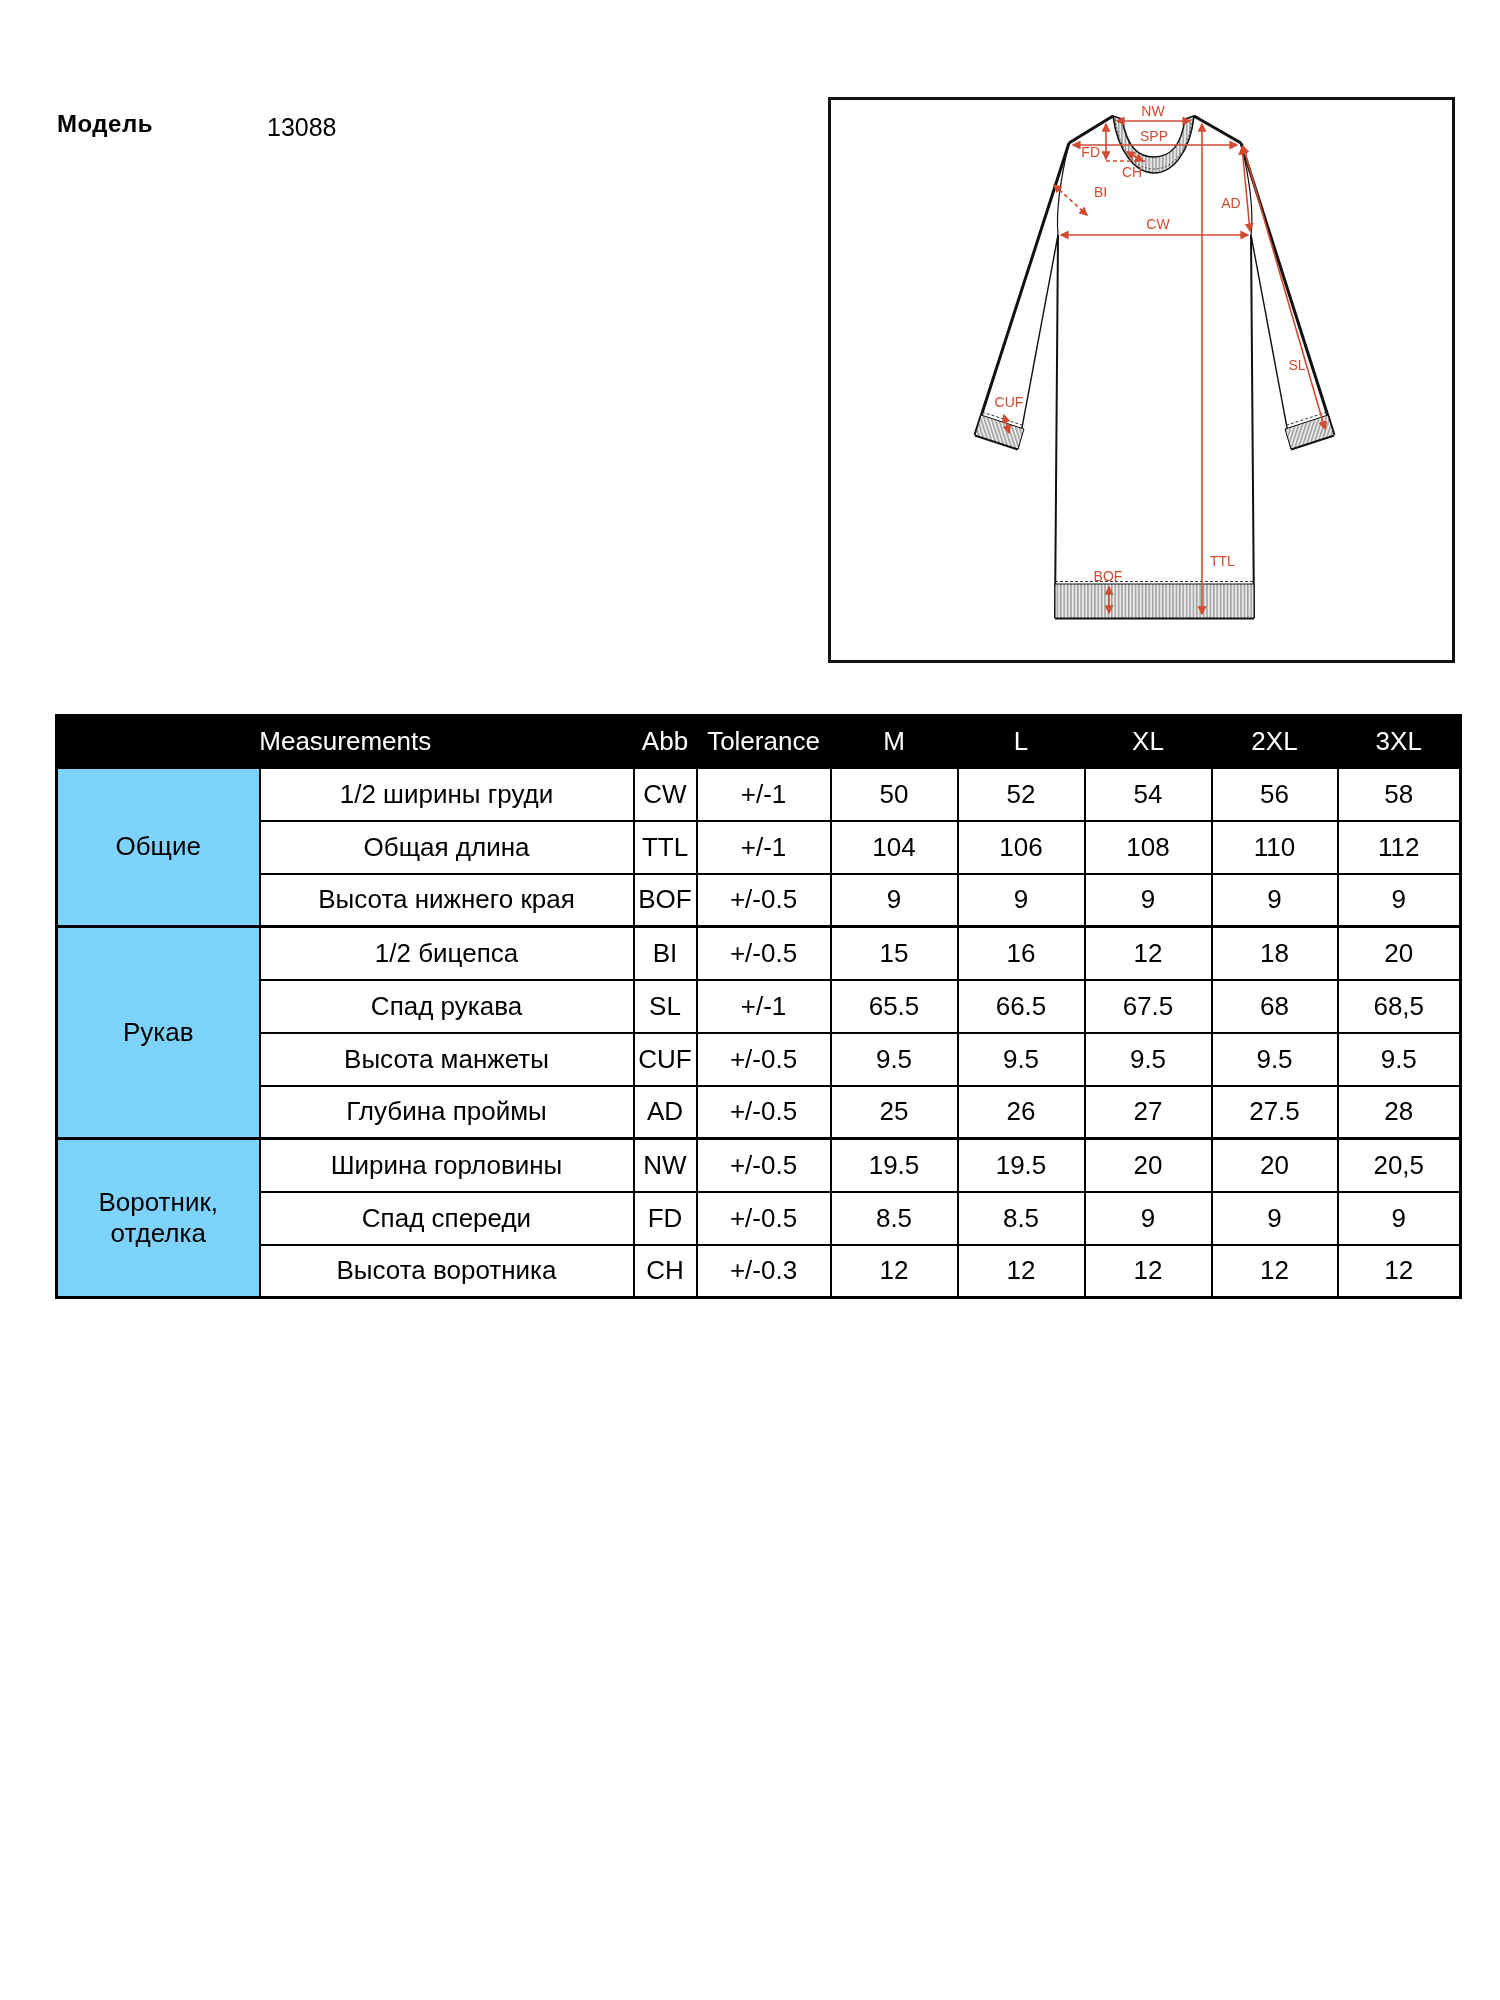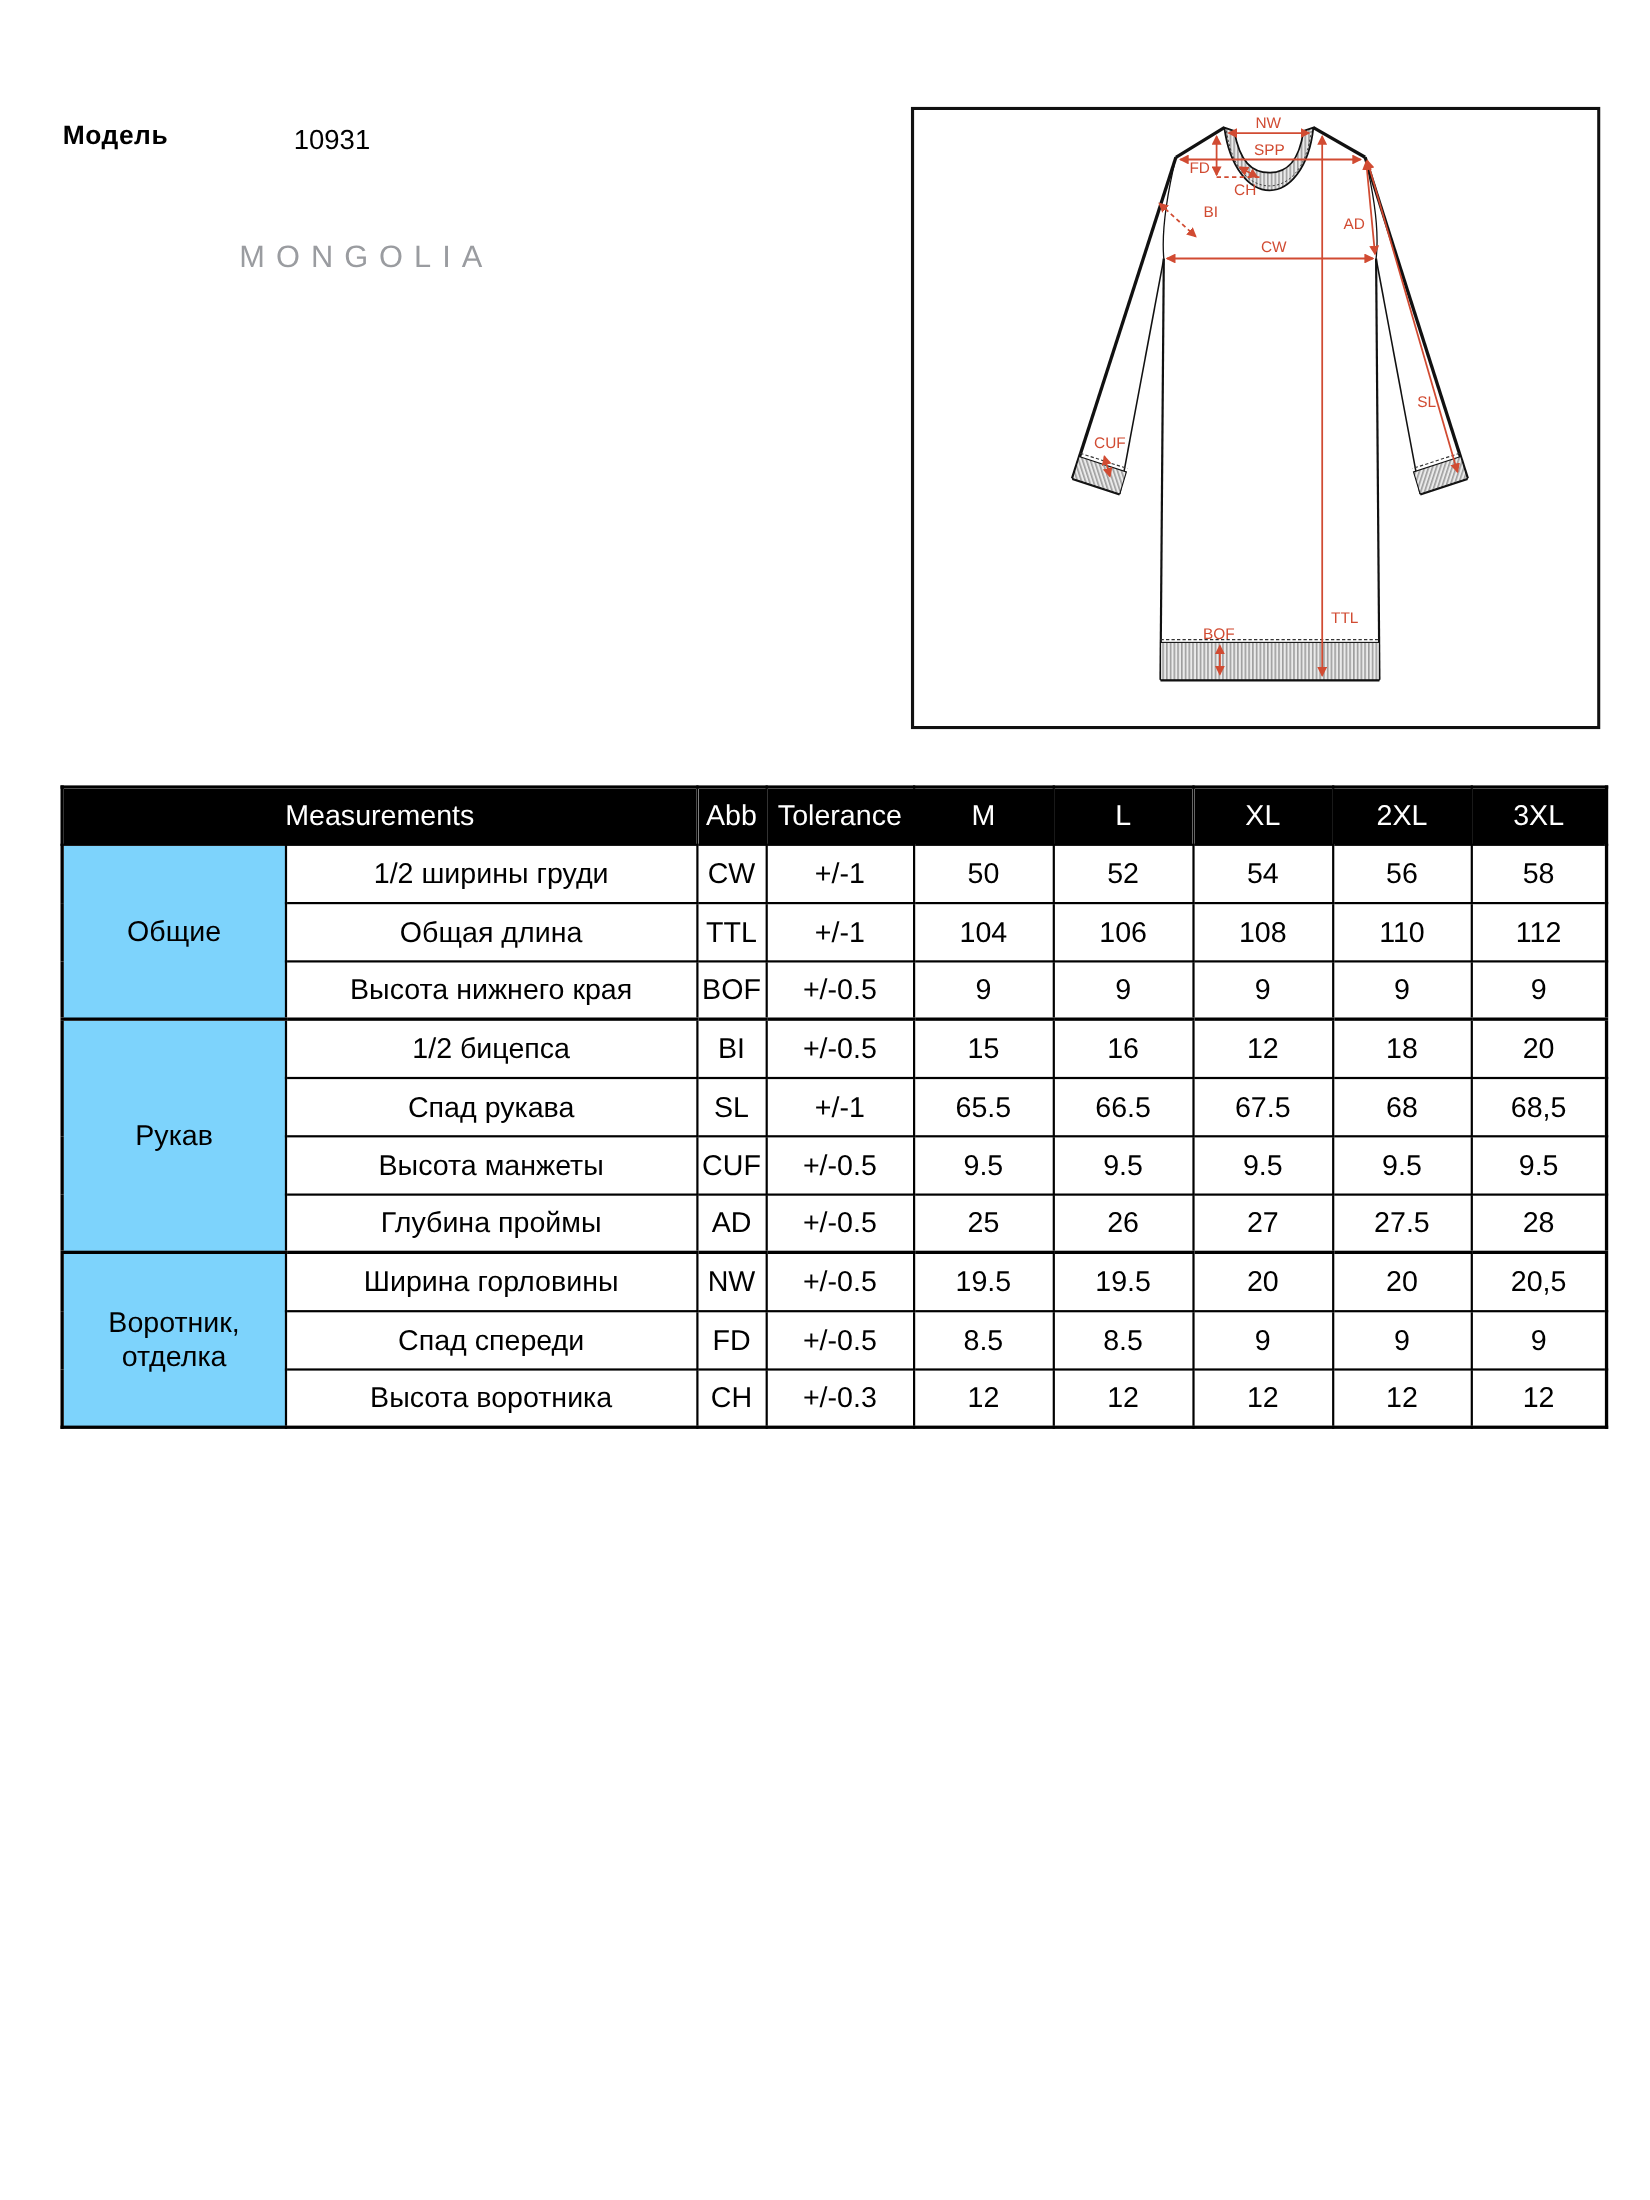--- a/index.html
+++ b/index.html
@@ -53,24 +53,23 @@
   th.g-label{
     background:#7dd3fc;color:#000;font-weight:normal;
     line-height:1.18;padding:0 14px;
   }
   tr.gsep > td, tr.gsep > th{border-top:3px solid #000;}
 </style>
 </head>
 <body>
 
 <div class="abs" id="model-label">Модель</div>
-<div class="abs" id="model-number">10931</div>
+<div class="abs" id="model-number">13088</div>
 
 <div class="abs" id="logo-wrap">
-  <div id="brand-sub">MONGOLIA</div>
 </div>
 
 <svg class="abs" id="drawing" viewBox="0 0 627 566" xmlns="http://www.w3.org/2000/svg">
   <defs>
     <pattern id="ribV" width="3.4" height="8" patternUnits="userSpaceOnUse">
       <rect width="3.4" height="8" fill="#eaeaea"></rect>
       <rect x="1" width="1.2" height="8" fill="#8d8d8d"></rect>
     </pattern>
     <pattern id="ribL" width="3.4" height="8" patternUnits="userSpaceOnUse" patternTransform="rotate(-18)">
       <rect width="3.4" height="8" fill="#eaeaea"></rect>

